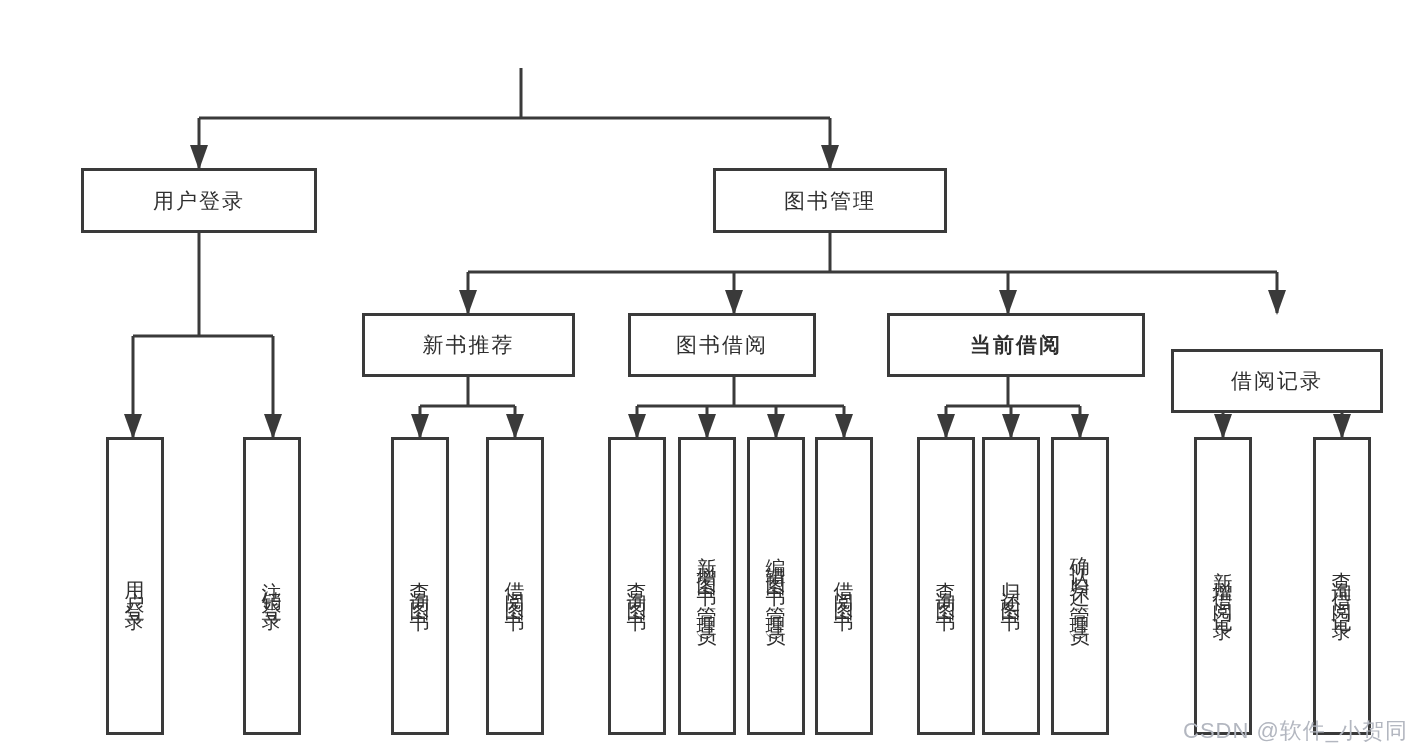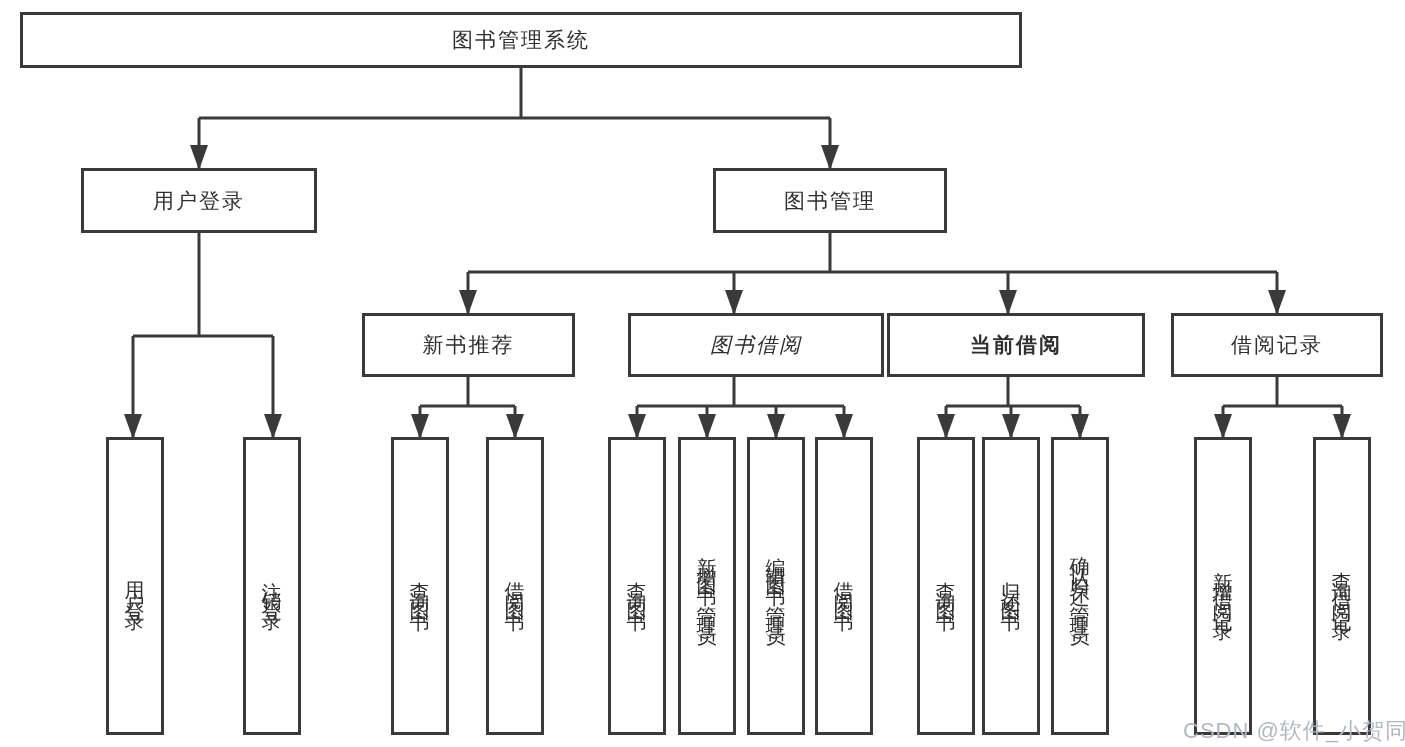--- a/index.html
+++ b/index.html
@@ -65,23 +65,23 @@
     font-size:20px;
     letter-spacing:10px;
     color:var(--text);
     line-height:1;
   }
   .node-root{left:20px; top:12px; width:1002px; height:56px;}
   .node-user-login{left:81px; top:168px; width:236px; height:65px;}
   .node-book-management{left:713px; top:168px; width:234px; height:65px;}
   .node-l3{top:313px; height:64px;}
   .node-new-book{left:362px; width:213px;}
-  .node-book-borrow{left:628px; width:256px;font-style:italic;}
+  .node-book-borrow{left:628px; width:188px;}
   .node-current-borrow{left:887px; width:258px;font-weight:bold;}
-  .node-borrow-records{left:1171px; width:212px;}
+  .node-borrow-records{left:1171px; width:212px;margin-top:36px;}
   .watermark{
     position:absolute;
     left:1183px;
     top:716px;
     font-size:22px;
     letter-spacing:1px;
     color:var(--watermark);
     white-space:nowrap;
     z-index:5;
   }
@@ -117,21 +117,20 @@
       <polygon points="767,414 785,414 776,439"></polygon>
       <polygon points="835,414 853,414 844,439"></polygon>
       <polygon points="937,414 955,414 946,439"></polygon>
       <polygon points="1002,414 1020,414 1011,439"></polygon>
       <polygon points="1071,414 1089,414 1080,439"></polygon>
       <polygon points="1214,414 1232,414 1223,439"></polygon>
       <polygon points="1333,414 1351,414 1342,439"></polygon>
     </g>
   </svg>
 
-  <div class="hnode node-root">图书管理系统</div>
 
   <div class="hnode node-user-login">用户登录</div>
   <div class="hnode node-l3 node-new-book">新书推荐</div>
 
   <div class="hnode node-book-management">图书管理</div>
   <div class="hnode node-l3 node-book-borrow">图书借阅</div>
   <div class="hnode node-l3 node-current-borrow">当前借阅</div>
   <div class="hnode node-l3 node-borrow-records">借阅记录</div>
 
   <div class="vnode" style="left:106px">用户登录</div>

